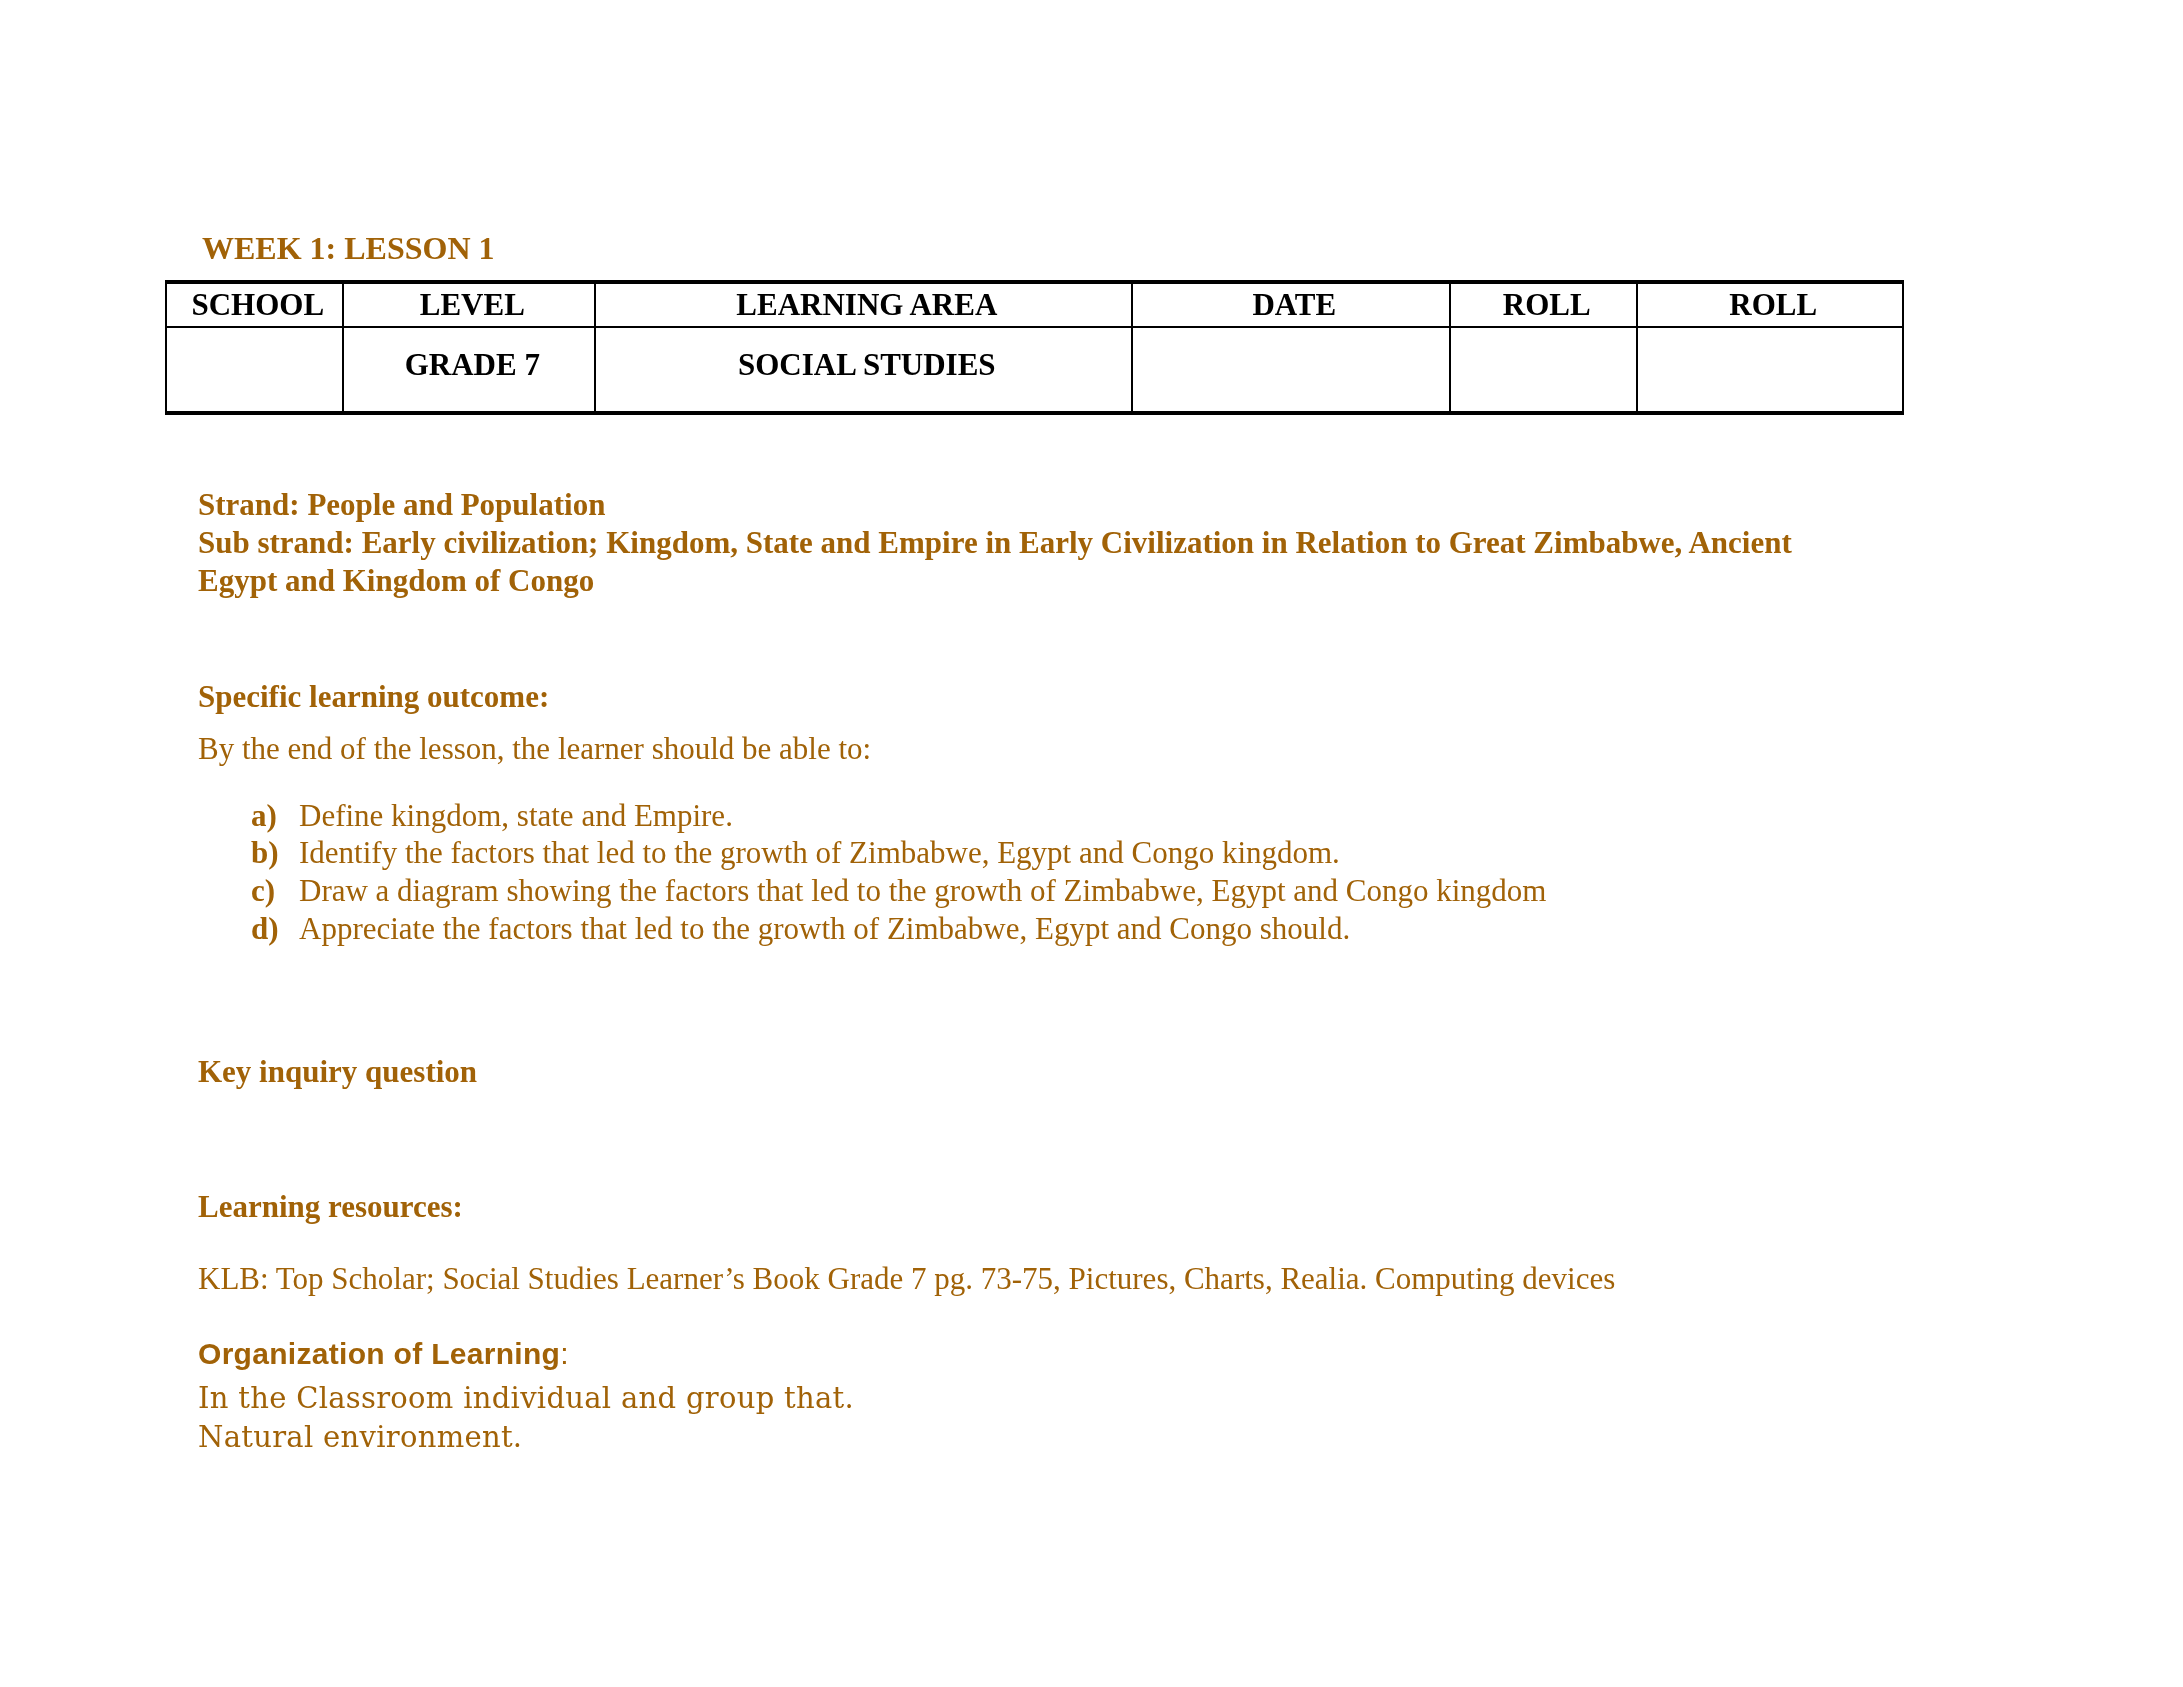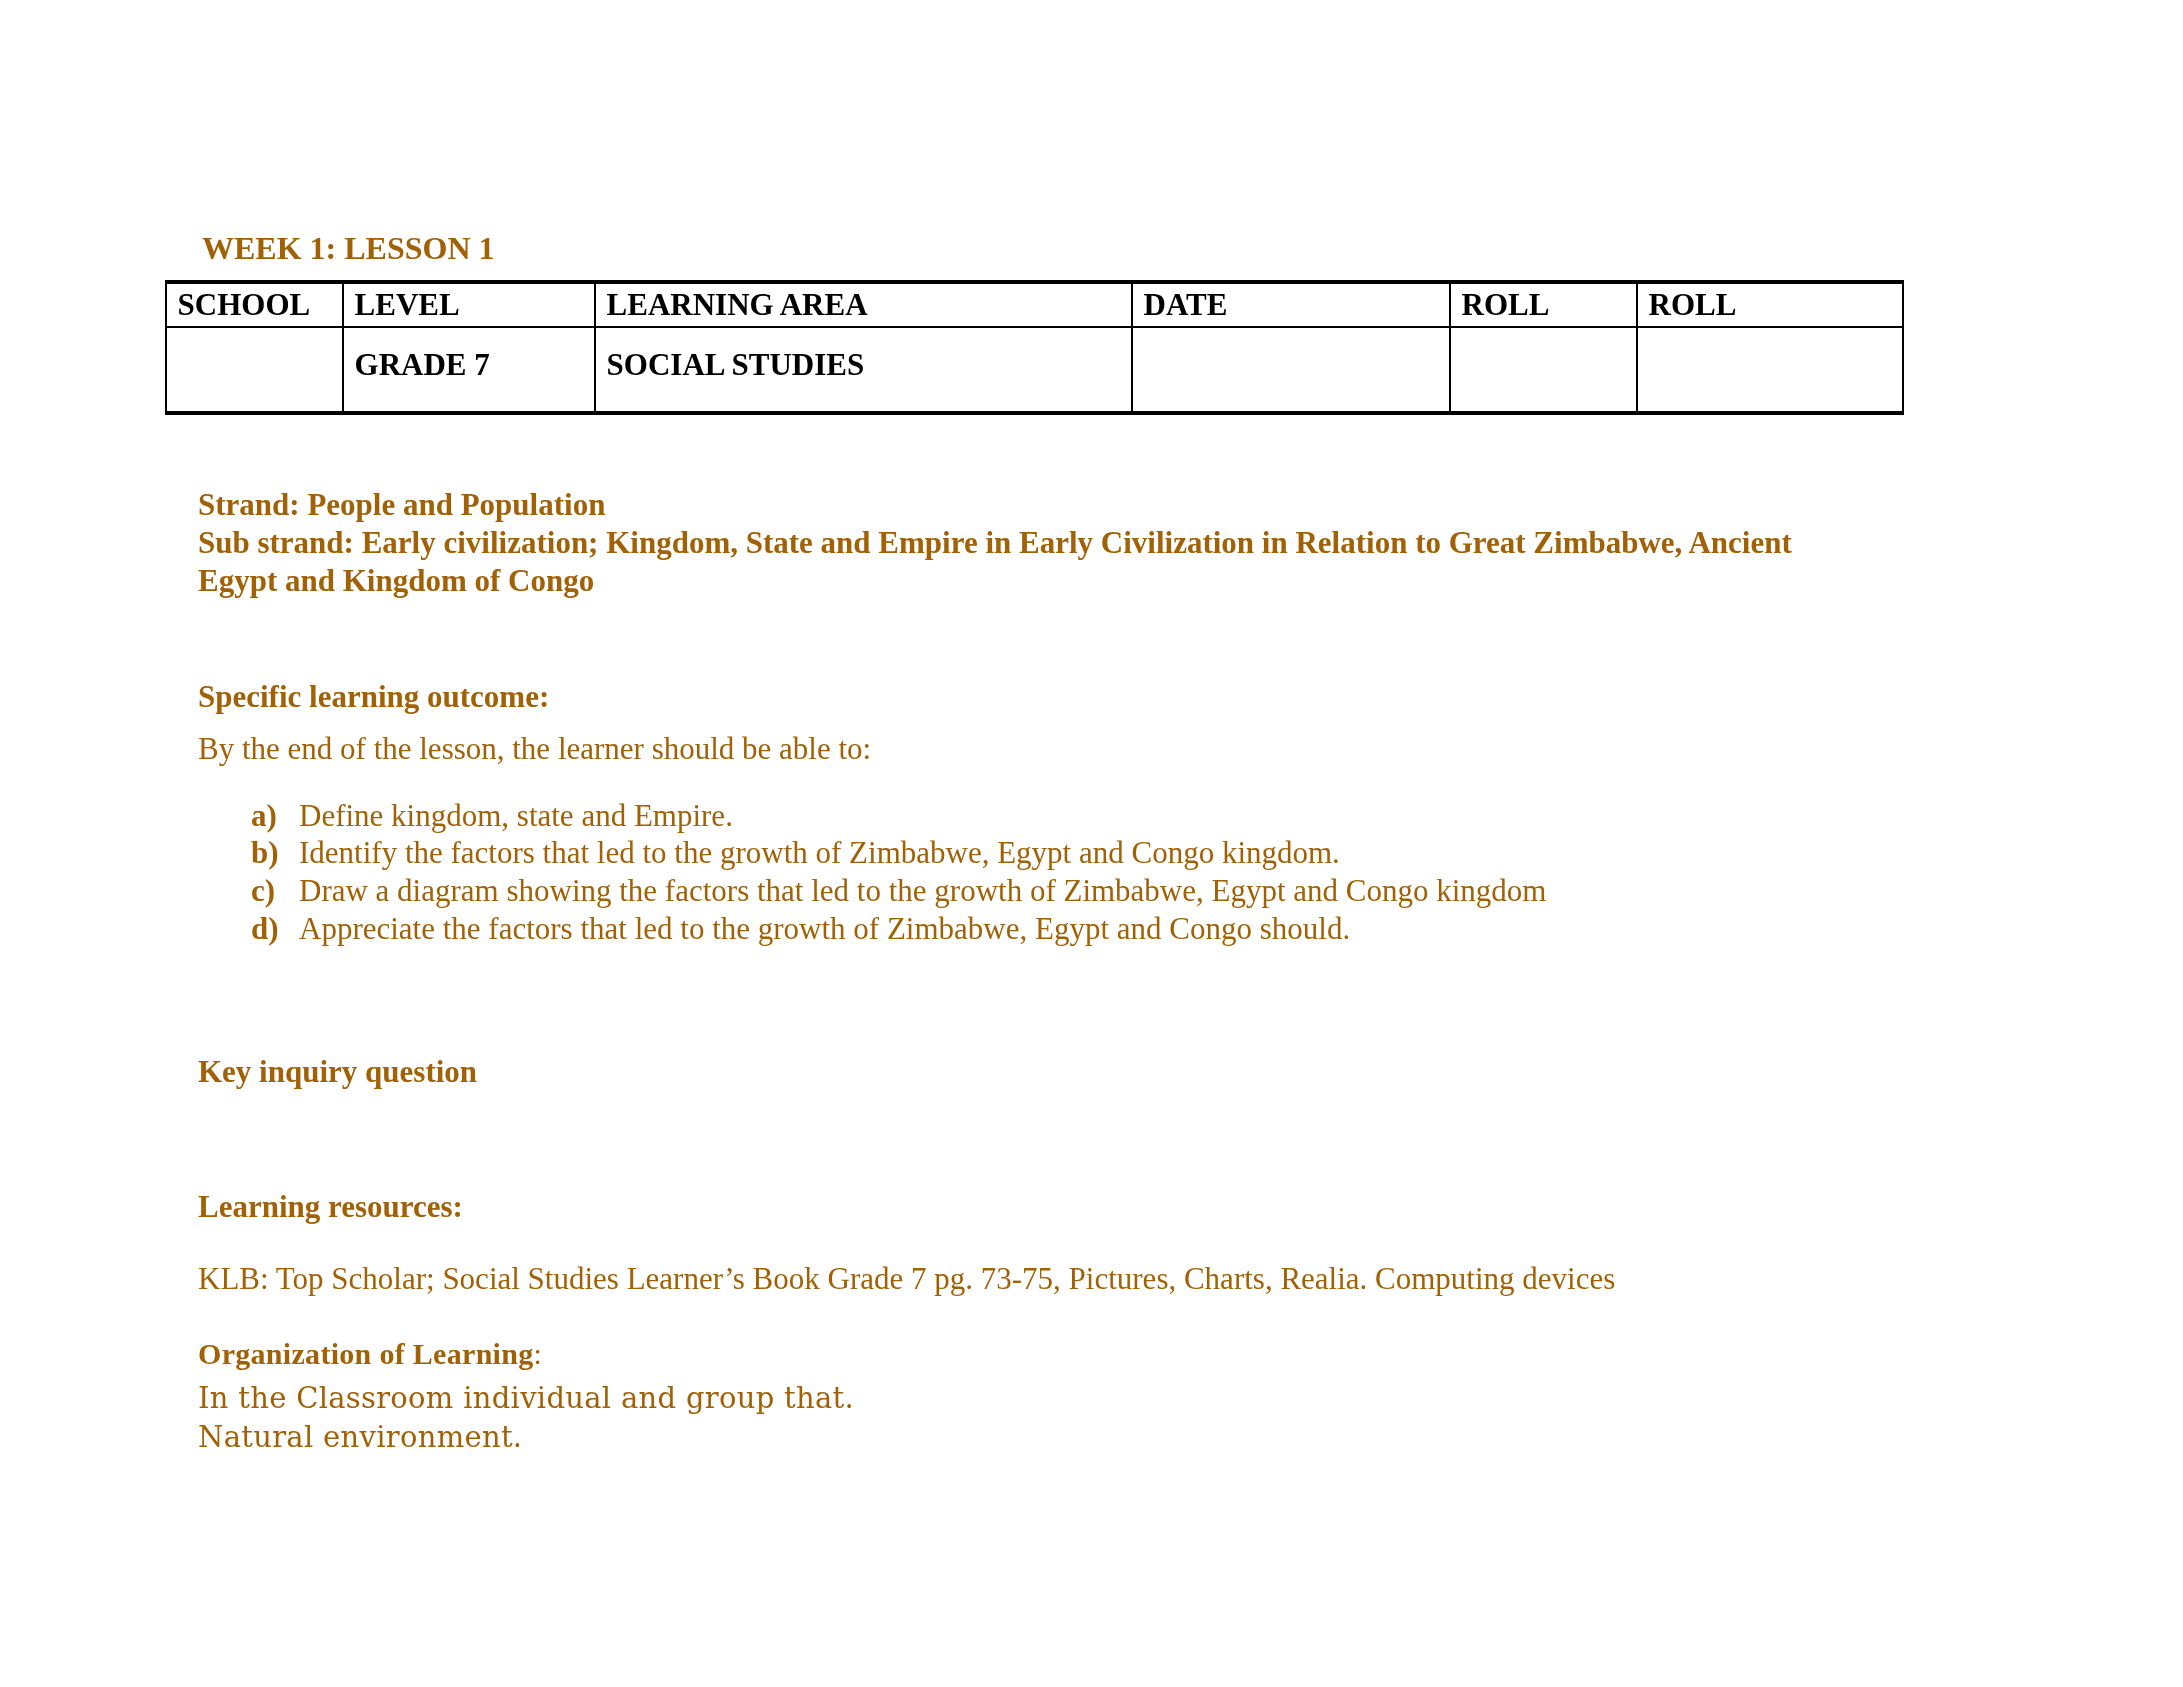--- a/index.html
+++ b/index.html
@@ -38,21 +38,21 @@
     border-collapse: collapse;
     table-layout: fixed;
     border: 2px solid #000000;
     border-top-width: 4px;
     border-bottom-width: 4px;
   }
   table.info th, table.info td {
     border: 2px solid #000000;
     font-size: 31px;
     font-weight: bold;
-    text-align: left;
+    text-align: center;
     padding: 0 4px 0 10.6px;
     overflow: hidden;
     white-space: nowrap;
   }
   table.info th {
     height: 42px;
     vertical-align: middle;
   }
   table.info td {
     height: 64px;
@@ -63,21 +63,21 @@
     display: inline-block;
     width: 48px;
     font-weight: bold;
   }
   .org {
     font-family: "DejaVu Serif", "Liberation Serif", serif;
     font-size: 29px;
     letter-spacing: 0.3px;
   }
   .org-heading {
-    font-family: Liberation Serif, serif;
+    font-family: Liberation Sans, sans-serif;
     font-size: 30px;
     letter-spacing: 0.3px;
     text-align: center;
   }
 </style>
 </head>
 <body>
 
 <div class="page">
 

